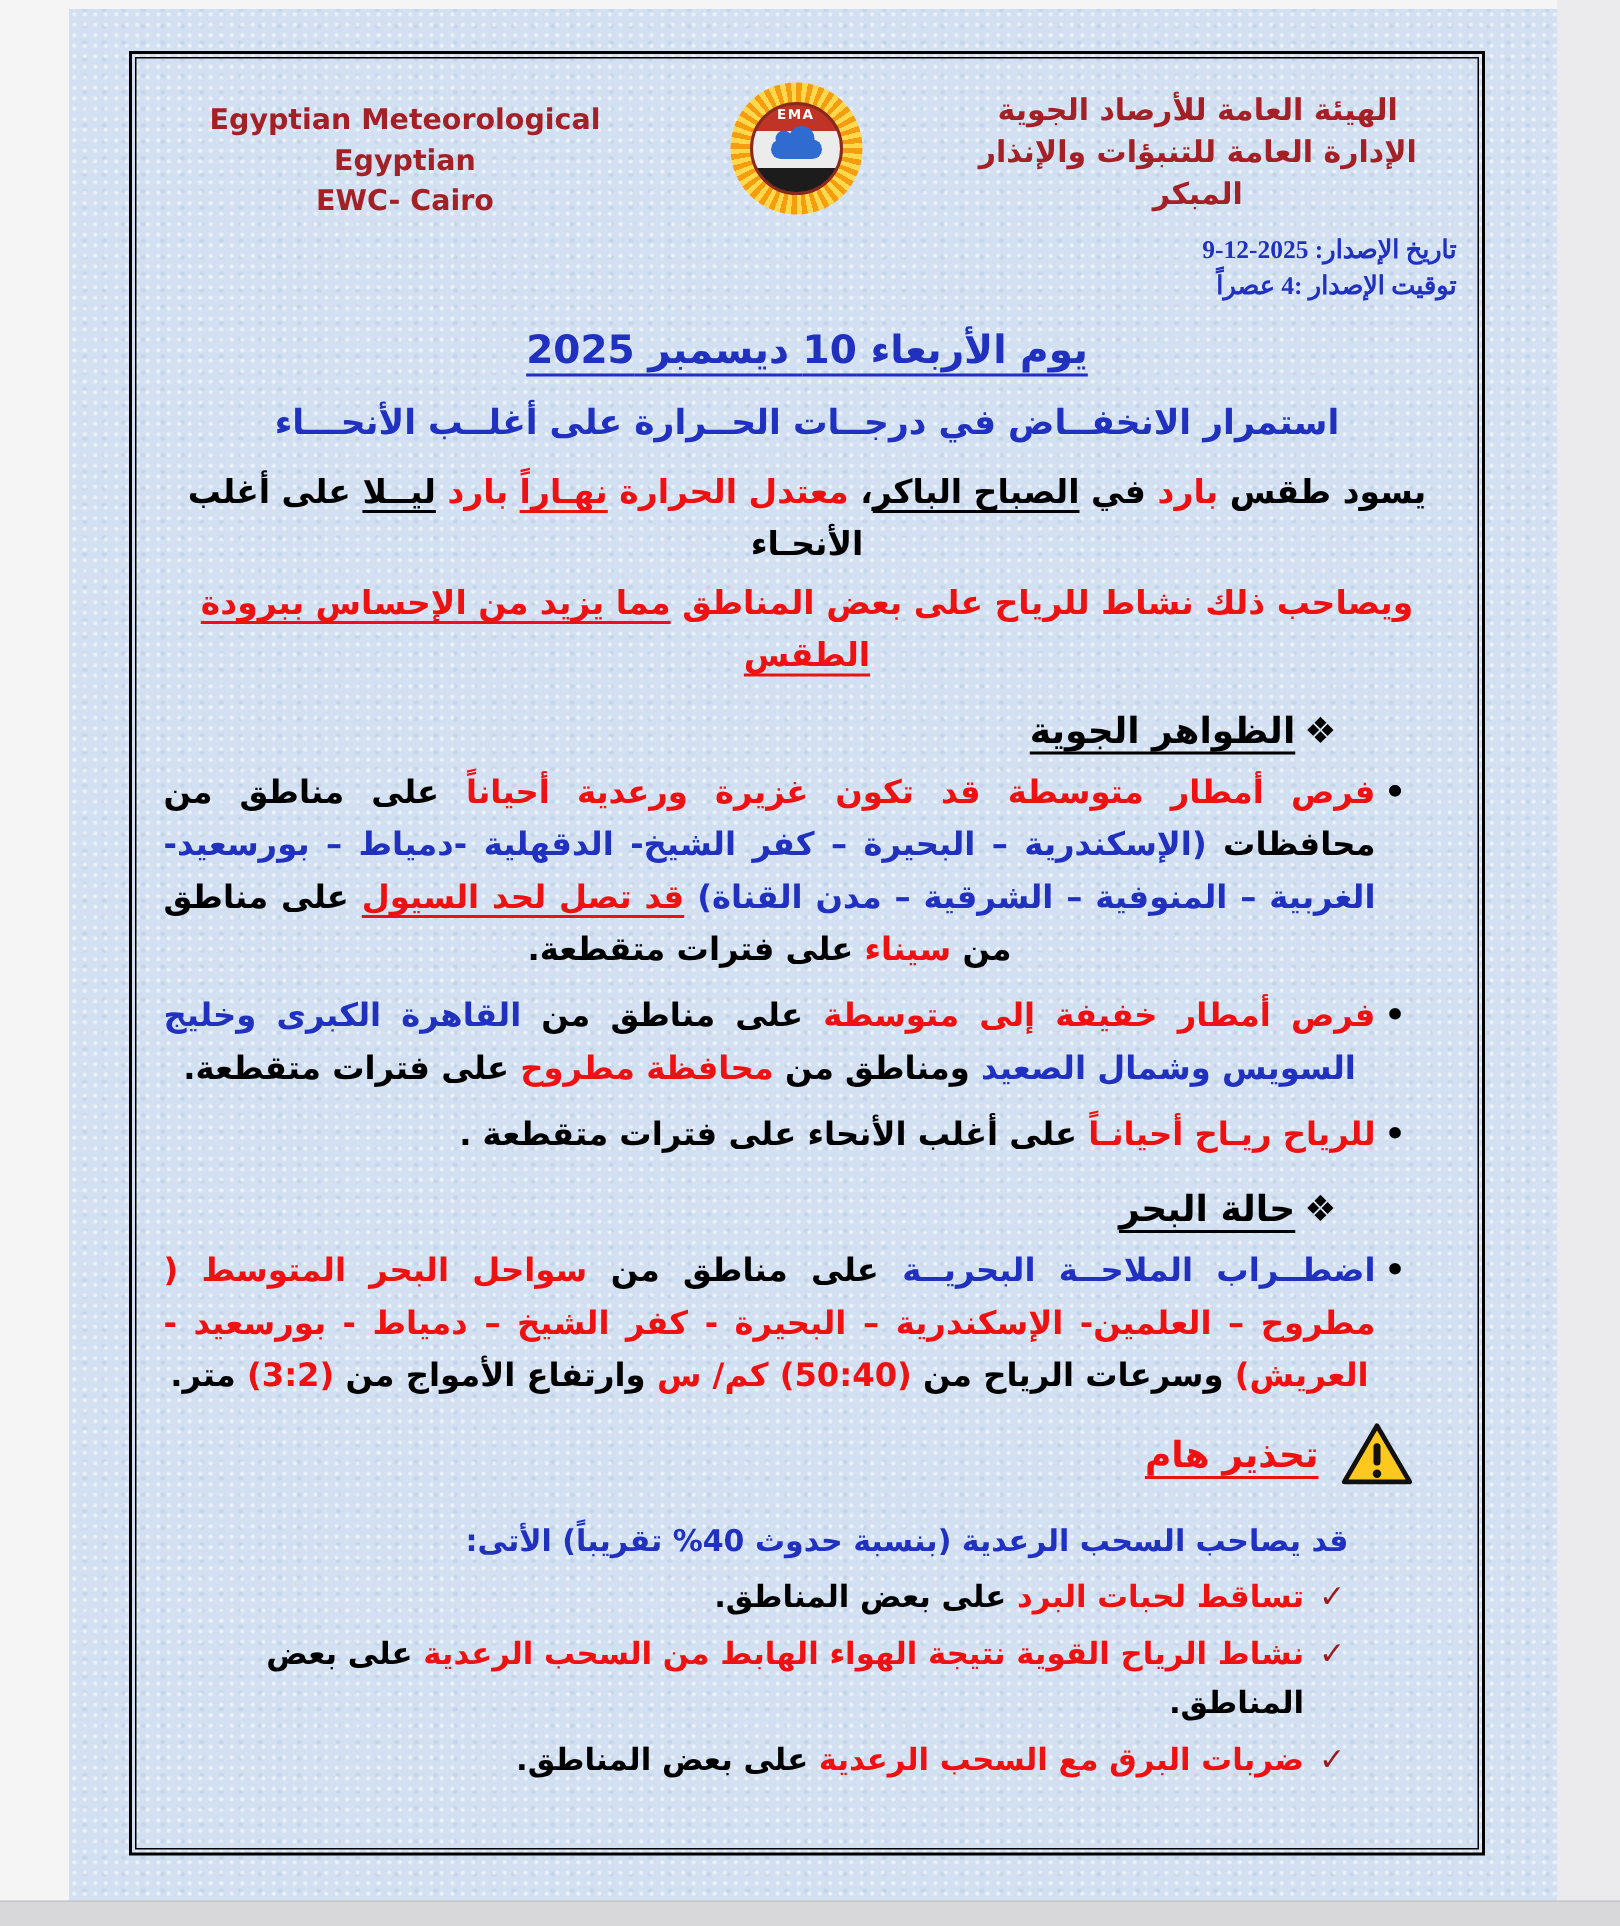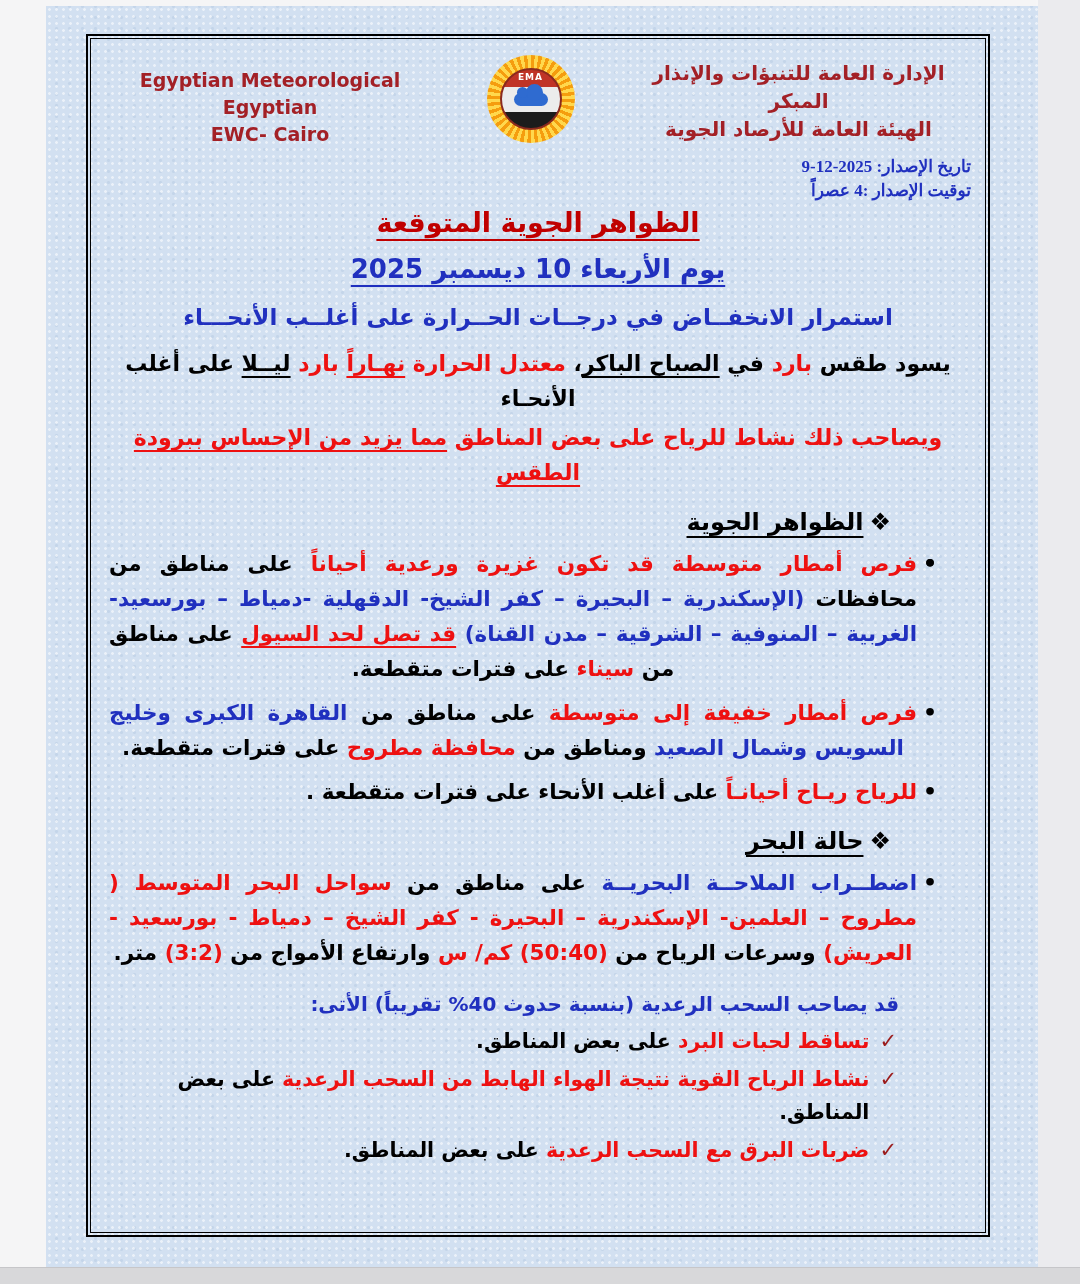--- a/index.html
+++ b/index.html
@@ -83,40 +83,39 @@
 
 <div class="right-strip"></div>
 <div class="left-strip"></div>
 
 <div class="paper">
   <div class="frame">
     <div class="frame-inner">
 
       <div class="header-row">
         <div class="col-ar">
+          <div>الهيئة العامة للأرصاد الجوية</div>
           <div>الإدارة العامة للتنبؤات والإنذار المبكر</div>
-          <div>الهيئة العامة للأرصاد الجوية</div>
           <div class="issue">
             <div>تاريخ الإصدار: 2025-12-9</div>
             <div>توقيت الإصدار :4 عصراً</div>
           </div>
         </div>
         <div class="logo">
           <div class="logo-inner">
             <span class="logo-ema">EMA</span>
             <span class="cloud"></span>
           </div>
         </div>
         <div class="col-en">
           <div>Egyptian Meteorological Egyptian</div>
           <div>EWC- Cairo</div>
         </div>
       </div>
 
-      <div class="title-main"><span>الظواهر الجوية المتوقعة</span></div>
       <div class="title-date"><span>يوم الأربعاء 10 ديسمبر 2025</span></div>
       <div class="subtitle">استمرار الانخفــاض في درجــات الحــرارة على أغلــب الأنحـــاء</div>
 
       <div class="intro"><span class="k">يسود طقس </span><span class="r">بارد </span><span class="k">في </span><span class="ku">الصباح الباكر</span><span class="k">، </span><span class="r">معتدل الحرارة </span><span class="ru">نهـاراً</span><span class="r"> </span><span class="r">بارد </span><span class="ku">ليــلا</span><span class="k"> على أغلب الأنحـاء</span></div>
       <div class="intro2"><span class="r">ويصاحب ذلك نشاط للرياح على بعض المناطق </span><span class="ru">مما يزيد من الإحساس ببرودة الطقس</span></div>
 
       <div class="sec-heading">
         <span class="diamond">❖</span><span class="txt">الظواهر الجوية</span>
       </div>
 
@@ -142,20 +141,28 @@
         <span class="diamond">❖</span><span class="txt">حالة البحر</span>
       </div>
 
       <ul class="blist">
         <li>
           <span class="dot">•</span>
           <span><span class="b">اضطــراب الملاحــة البحريــة </span><span class="k">على مناطق من </span><span class="r">سواحل البحر المتوسط ( مطروح – العلمين- الإسكندرية – البحيرة - كفر الشيخ – دمياط - بورسعيد - العريش) </span><span class="k">وسرعات الرياح من </span><span class="r">(50:40) كم/ س </span><span class="k">وارتفاع الأمواج من </span><span class="r">(3:2)</span><span class="k"> متر.</span></span>
         </li>
       </ul>
 
+      <div class="warn-head">
+        <svg class="warn-icon" viewBox="0 0 64 58" xmlns="http://www.w3.org/2000/svg">
+          <path d="M32 4 L60 52 L4 52 Z" fill="#ffc81e" stroke="#111" stroke-width="4" stroke-linejoin="round"></path>
+          <rect x="29" y="19" width="6" height="19" rx="3" fill="#111"></rect>
+          <circle cx="32" cy="45" r="3.6" fill="#111"></circle>
+        </svg>
+        <span class="warn-title">تحذير هام</span>
+      </div>
 
       <div class="warn-intro">قد يصاحب السحب الرعدية (بنسبة حدوث 40% تقريباً) الأتى:</div>
 
       <div class="checks">
         <div class="check-row">
           <span class="chk">✓</span>
           <span><span class="r">تساقط لحبات البرد </span><span class="k">على بعض المناطق.</span></span>
         </div>
         <div class="check-row">
           <span class="chk">✓</span>

